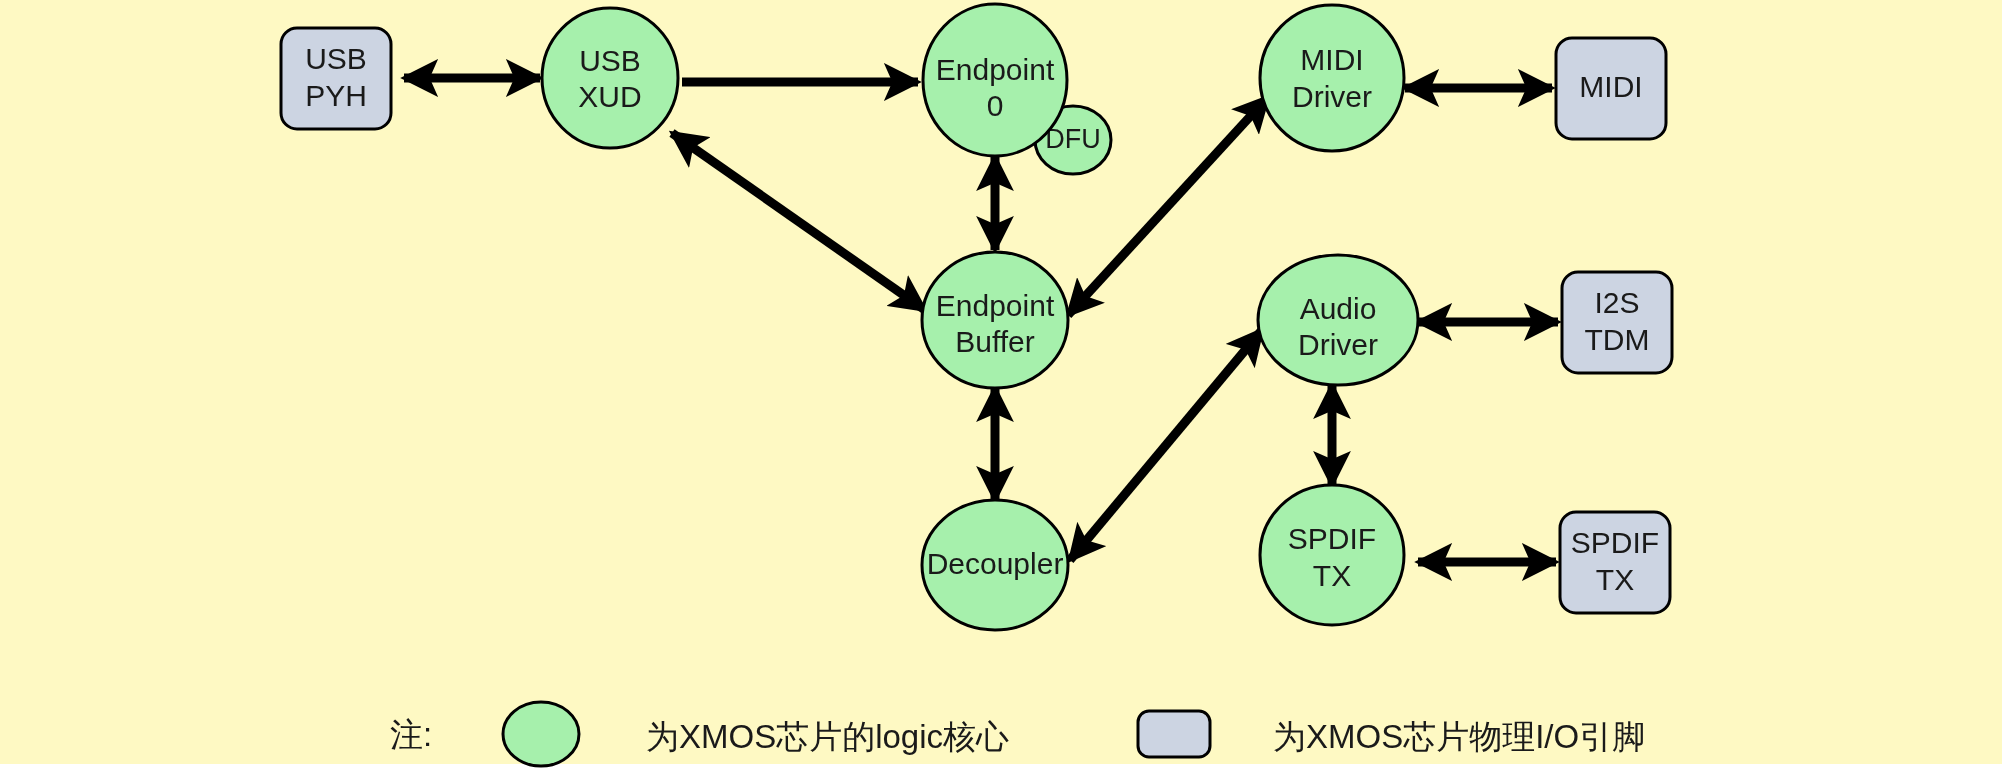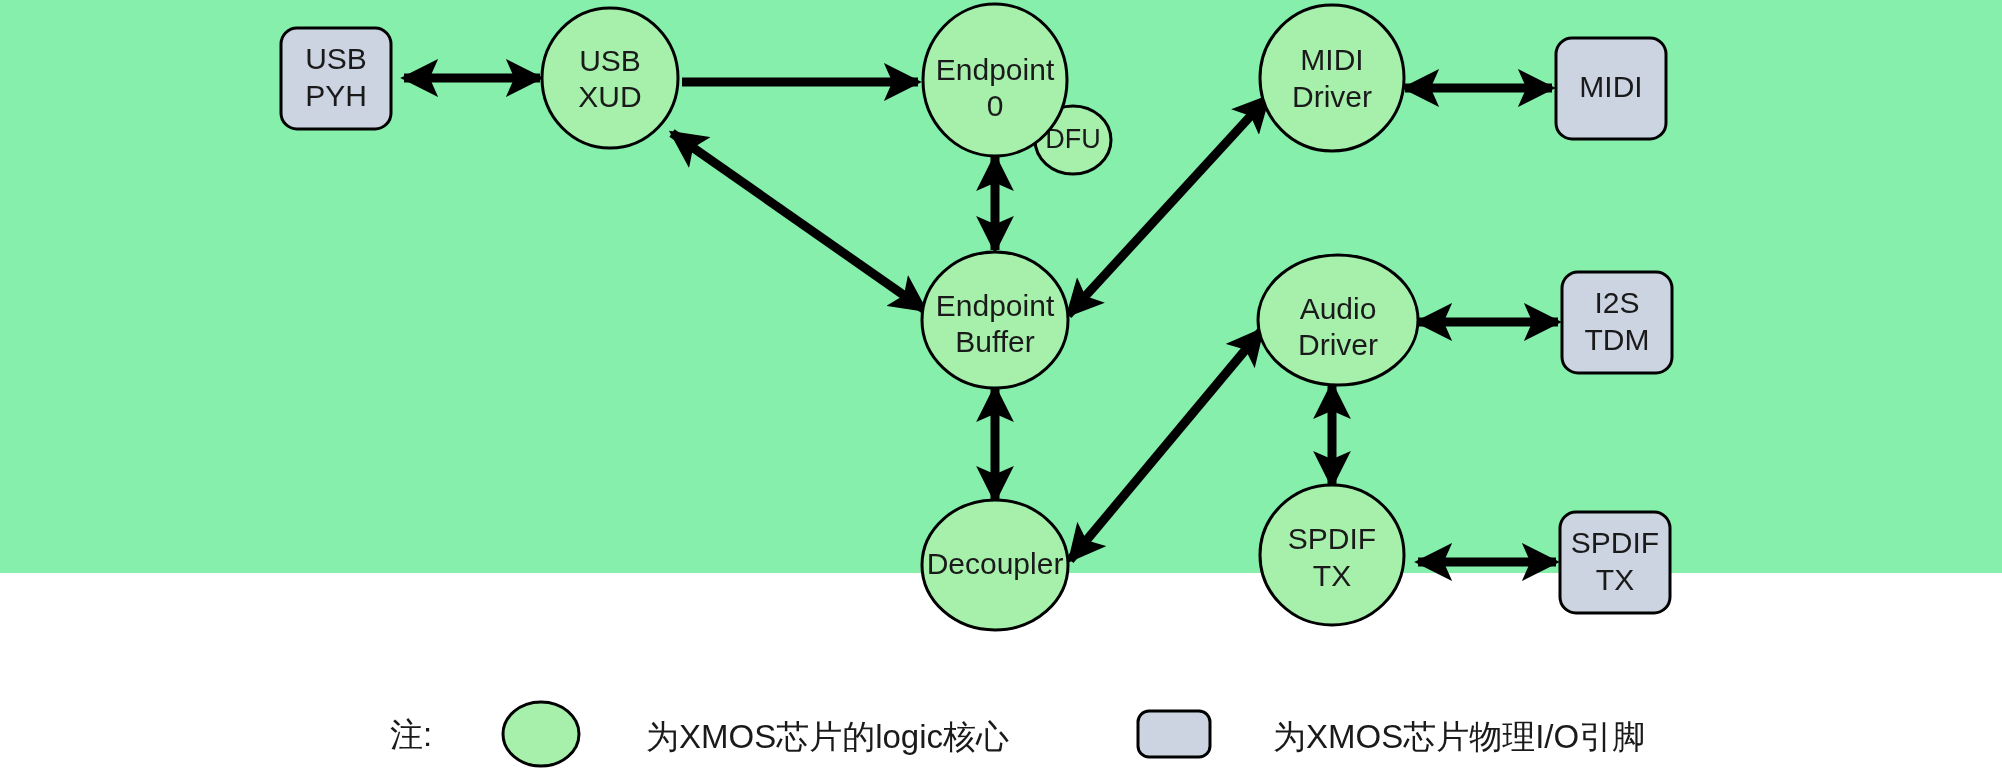--- a/index.html
+++ b/index.html
@@ -9,22 +9,22 @@
   }
   body {
     width: 2002px;
     height: 784px;
     overflow: hidden;
     font-family: "Liberation Sans", "DejaVu Sans", sans-serif;
   }
   #diagram-root {
     position: relative;
     width: 2002px;
-    height: 573px;
-    background: #86efac;
+    height: 764px;
+    background: #fef9c3;
   }
   svg#diagram-svg {
     display: block;
     width: 2002px;
     height: 784px;
   }
   .node-shape {
     stroke: #000000;
     stroke-width: 3;
   }

